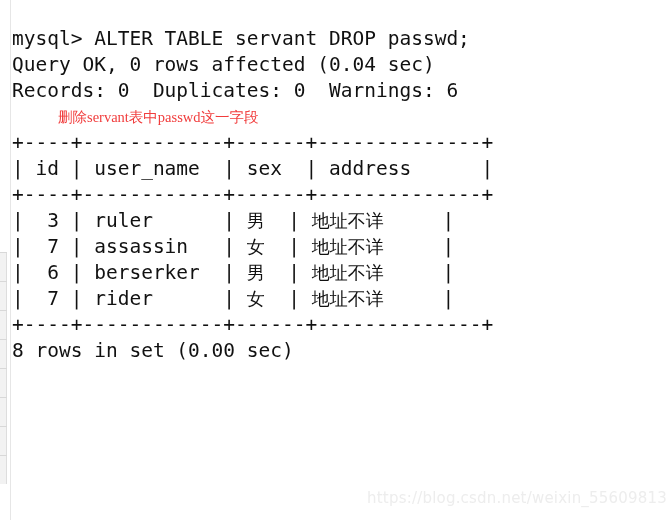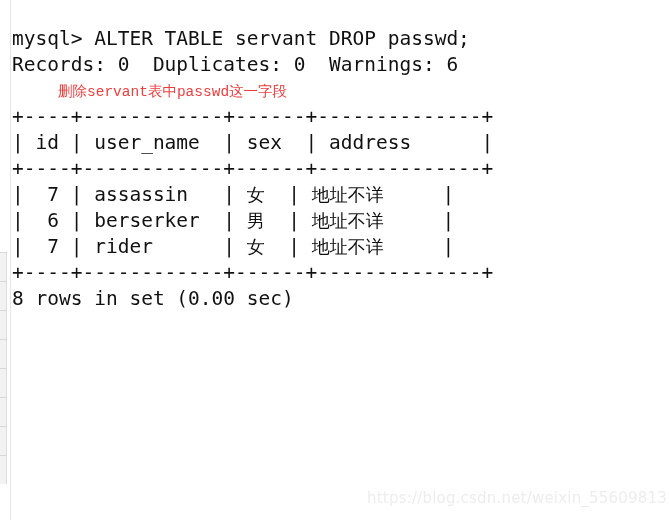--- a/index.html
+++ b/index.html
@@ -81,21 +81,21 @@
     white-space: pre;
     color: transparent;
   }
   .annotation .anno-text {
     display: inline-block;
     margin-left: 46px;
     color: #f13c3c;
     font-size: 14.5px;
     line-height: 26px;
     letter-spacing: 0px;
-    font-family: Liberation Mono, monospace;
+    font-family: Liberation Serif, serif;
     white-space: pre;
   }
 
   
   .cjk {
     font-family: "DejaVu Sans", "Liberation Sans", sans-serif;
     font-size: 18px;
   }
 
   
@@ -127,33 +127,35 @@
       <div class="gutter-tick" style="top:203px"></div>
     </div>
   </div>
 
   <div class="term">
 
     <div class="line blank">&nbsp;</div>
 
     <div class="line">mysql&gt; ALTER TABLE servant DROP passwd;</div>
 
+    <div class="line">Query OK, 0 rows affected (0.04 sec)</div>
 
     <div class="line">Records: 0  Duplicates: 0  Warnings: 6</div>
 
     <div class="annotation"><span class="anno-text">删除servant表中passwd这一字段</span></div>
 
 
     <div class="line">+----+------------+------+--------------+</div>
 
     <div class="line">| id | user_name  | sex  | address      |</div>
 
     <div class="line">+----+------------+------+--------------+</div>
 
 
+    <div class="line"><span>|  3 | ruler      | </span><span class="cjk">男</span><span>  | </span><span class="cjk">地址不详</span><span>     |</span></div>
 
 
     <div class="line"><span>|  7 | assassin   | </span><span class="cjk">女</span><span>  | </span><span class="cjk">地址不详</span><span>     |</span></div>
 
     <div class="line"><span>|  6 | berserker  | </span><span class="cjk">男</span><span>  | </span><span class="cjk">地址不详</span><span>     |</span></div>
 
     <div class="line"><span>|  7 | rider      | </span><span class="cjk">女</span><span>  | </span><span class="cjk">地址不详</span><span>     |</span></div>
 
 
 

